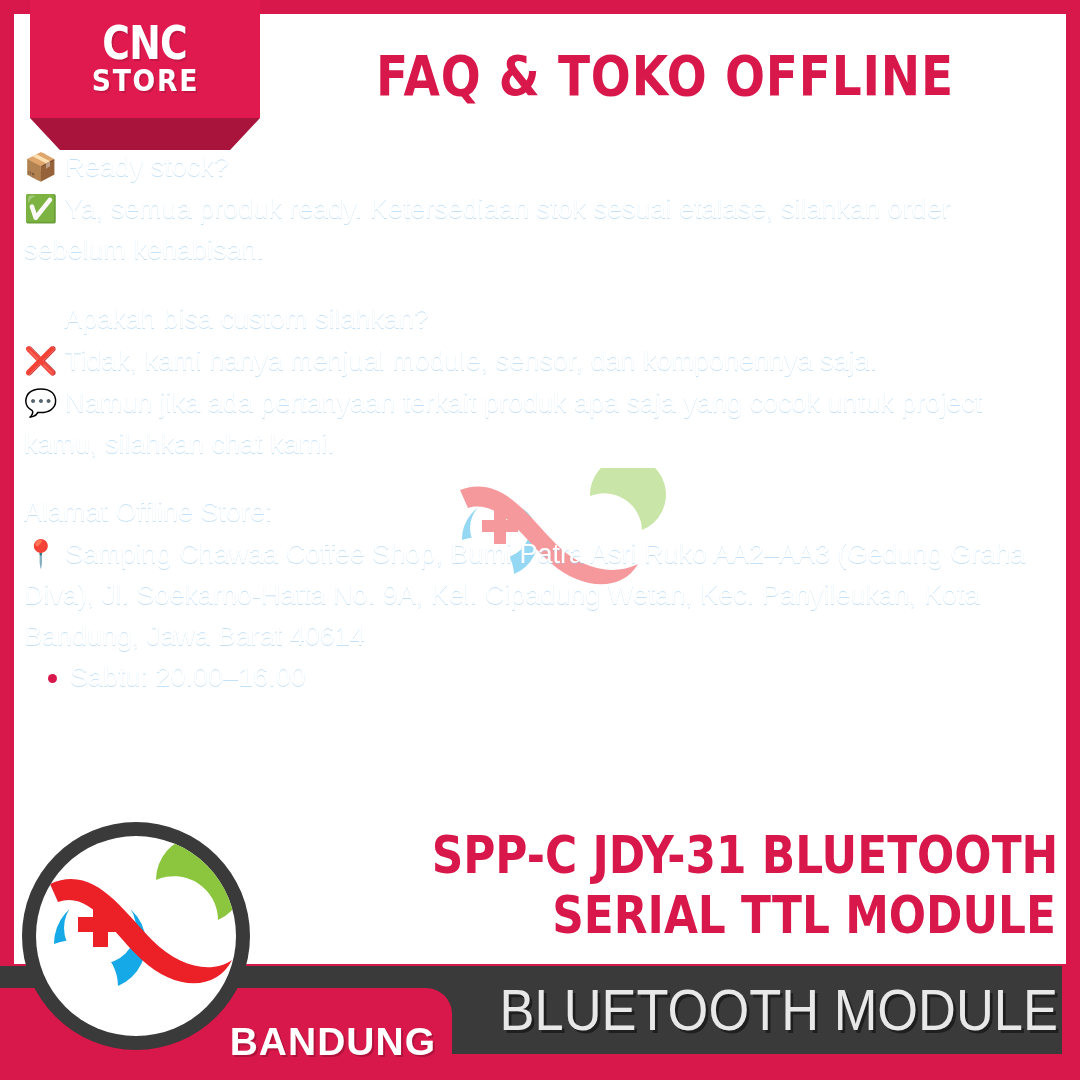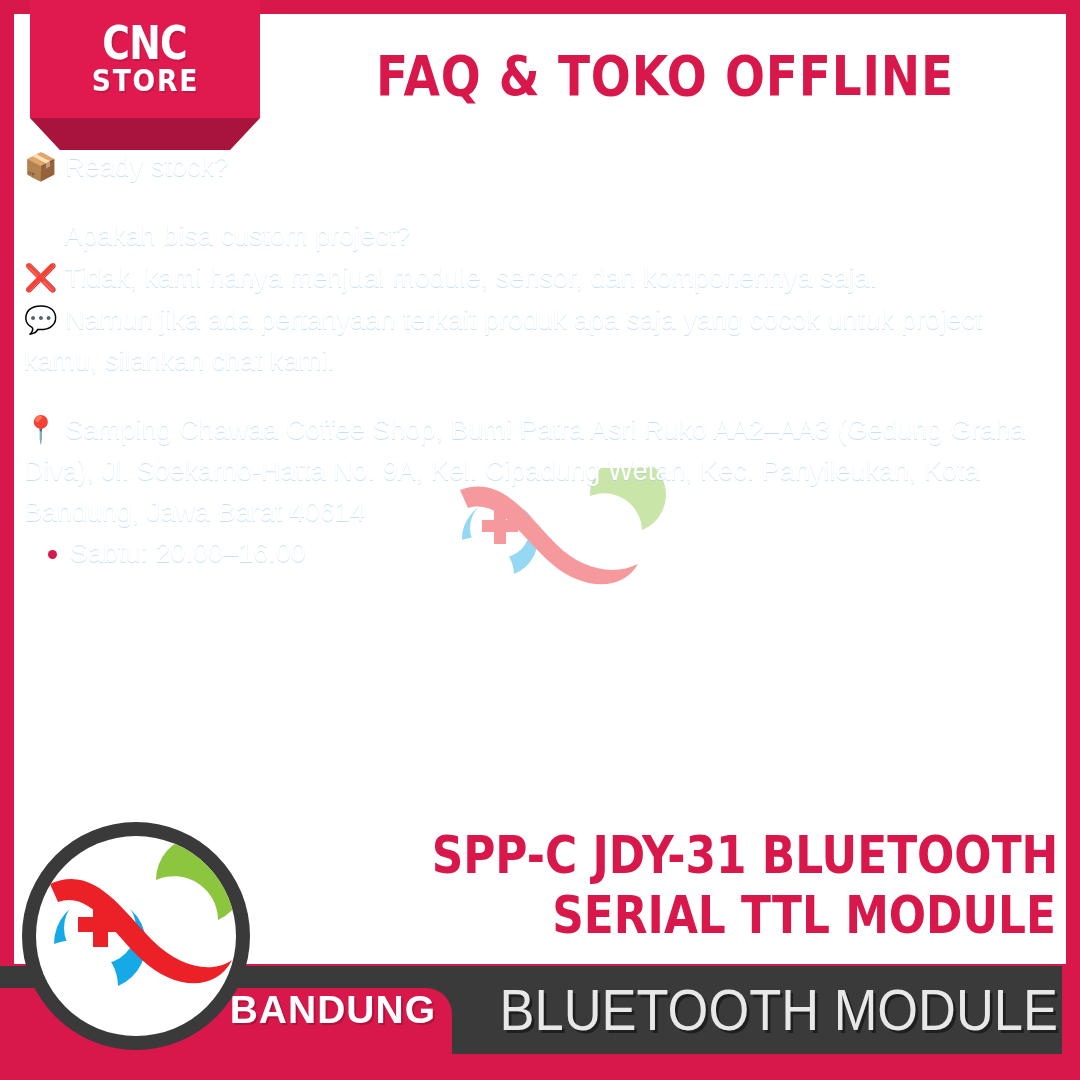--- a/index.html
+++ b/index.html
@@ -116,21 +116,21 @@
     transform:scaleX(.92);transform-origin:right center;
     text-shadow:3px 3px 0 rgba(0,0,0,.45);
     z-index:6;white-space:nowrap;
   }
 
   
   .bandung{
     position:absolute;left:0px;top:988px;width:452px;height:76px;
     background:#d8174a;border-top-right-radius:26px;
     z-index:7;
-    display:flex;align-items:flex-start;justify-content:flex-end;
+    display:flex;align-items:flex-end;justify-content:flex-end;
     padding-right:16px;box-sizing:border-box;
   }
   .bandung span{
     color:#fff;font-weight:bold;font-size:39px;letter-spacing:1px;
     font-family:"Liberation Sans", sans-serif;
     text-shadow:2px 2px 0 rgba(0,0,0,.18);
   }
 
   
   .logo-badge{
@@ -171,38 +171,43 @@
   </div>
 
   <div class="header-title">FAQ &amp; TOKO OFFLINE</div>
 
   <div class="faq-body">
 
     <p>
       <span class="emoji">📦</span>
       <span>Ready stock?</span>
     </p>
+    <p>
+      <span class="emoji">✅</span>
+      <span>Ya, semua produk ready. Ketersediaan stok sesuai etalase, silahkan order sebelum kehabisan.</span>
+    </p>
 
     <div class="blockgap"></div>
 
     <p>
       <span class="emoji">🛠</span>
-      <span>Apakah bisa custom project?</span>
+      <span>Apakah bisa custom silahkan?</span>
     </p>
     <p>
       <span class="emoji">❌</span>
       <span>Tidak, kami hanya menjual module, sensor, dan komponennya saja.</span>
     </p>
     <p>
       <span class="emoji">💬</span>
       <span>Namun jika ada pertanyaan terkait produk apa saja yang cocok untuk project kamu, silahkan chat kami.</span>
     </p>
 
     <div class="blockgap"></div>
 
+    <p>Alamat Offline Store:</p>
     <p>
       <span class="emoji">📍</span>
       <span>Samping Chawaa Coffee Shop, Bumi Patra Asri Ruko AA2–AA3 (Gedung Graha Diva), Jl. Soekarno-Hatta No. 9A, Kel. Cipadung Wetan, Kec. Panyileukan, Kota Bandung, Jawa Barat 40614</span>
     </p>
     <ul class="hours-list">
       <li>Sabtu: 20.00–16.00</li>
     </ul>
   </div>
 
   <div class="prod-title">

